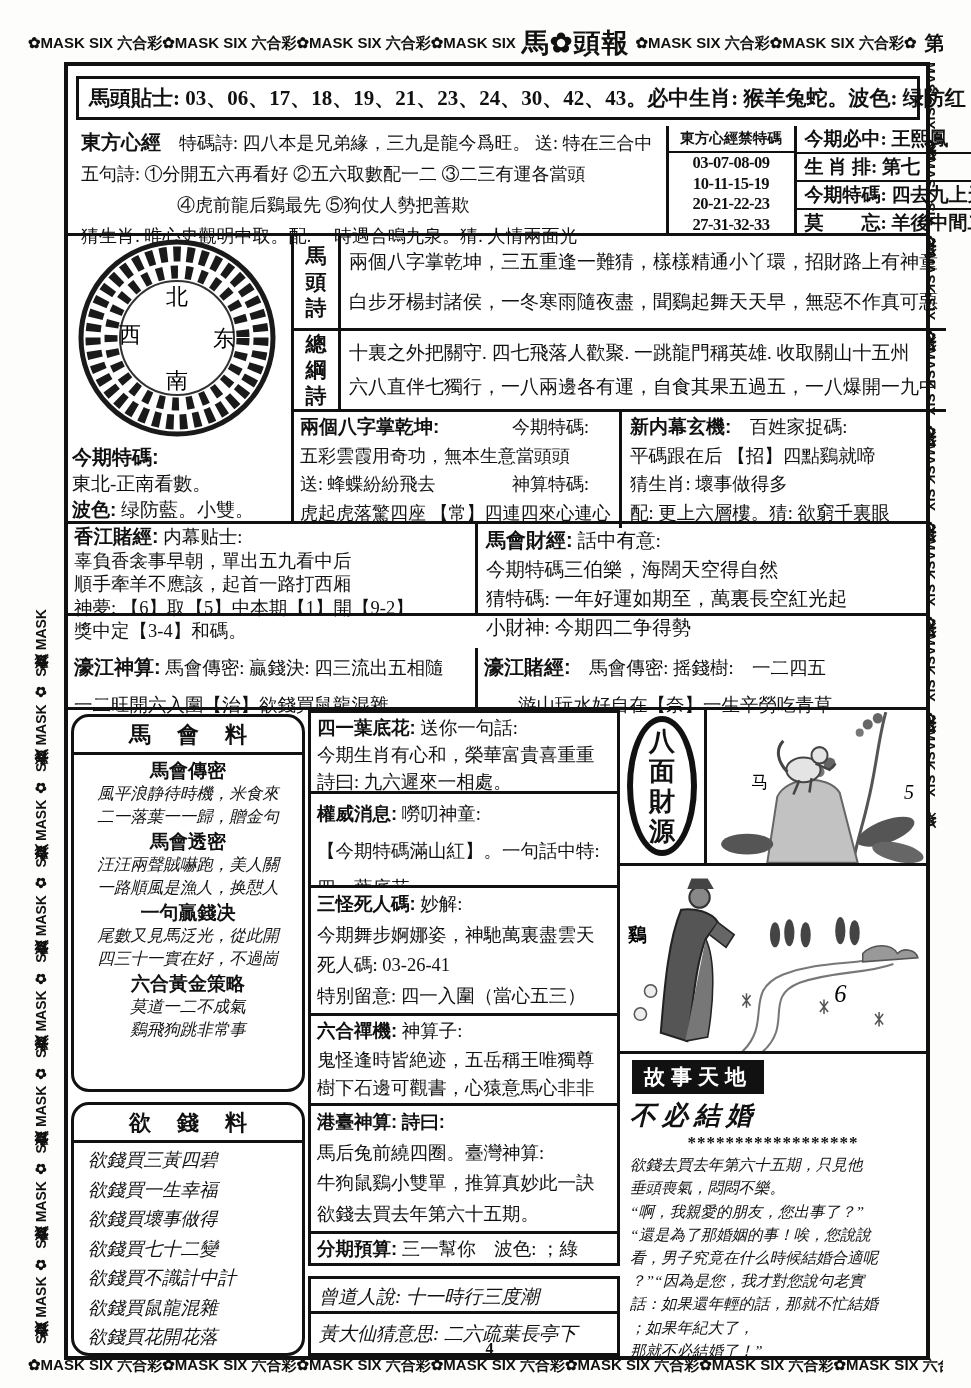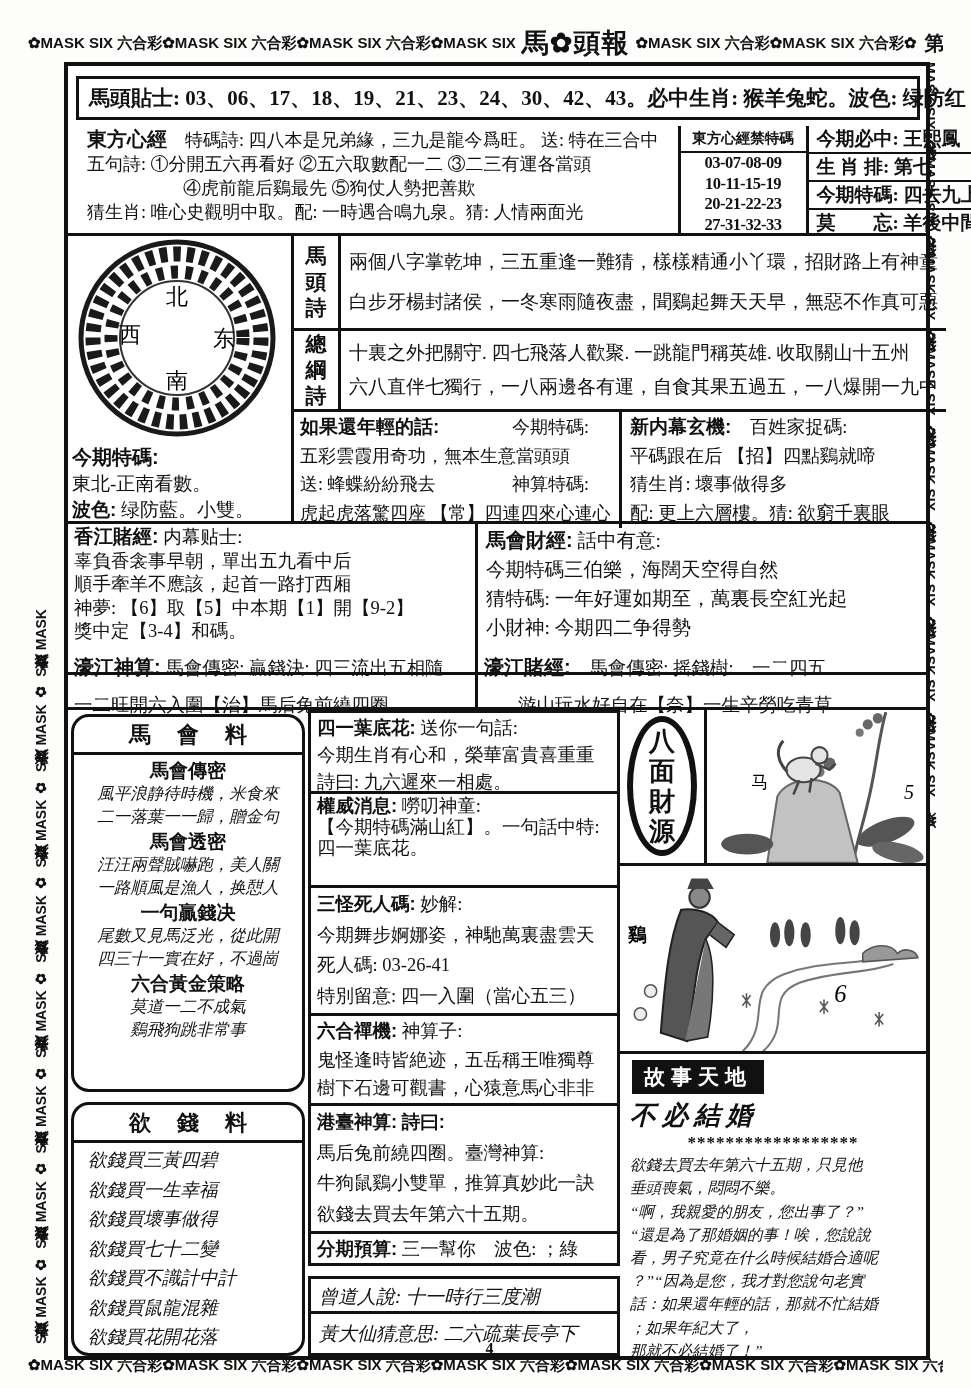--- a/index.html
+++ b/index.html
@@ -20,21 +20,21 @@
   
   .frame{position:absolute;left:64px;top:62px;width:858px;height:1290px;border:4px solid #111;background:#fff;}
   .hd{font-family:"Liberation Sans",sans-serif;font-weight:bold;}
   .hand{font-style:italic;}
   
   .banner{position:absolute;left:8px;top:10px;width:818px;height:38px;border:3px solid #111;
           display:flex;align-items:center;justify-content:space-between;padding:0 10px;
           font-size:21px;font-weight:bold;white-space:nowrap;}
   
   .row2{position:absolute;left:0;top:60px;width:858px;height:110px;display:flex;border-bottom:3px solid #111;box-sizing:border-box;}
-  .dongfang{flex:0 0 524px;border-right:3px solid #111;padding:1px 19px;font-size:18px;line-height:24px;white-space:nowrap;box-sizing:border-box;}
+  .dongfang{flex:0 0 524px;border-right:3px solid #111;padding:1px 13px;font-size:18px;line-height:31px;white-space:nowrap;box-sizing:border-box;}
   .forbidden{flex:0 0 128px;border-right:3px solid #111;text-align:center;box-sizing:border-box;}
   .forbidden .fh{font-size:14.5px;border-bottom:2px solid #111;padding:3px 0;}
   .forbidden .fr{font-size:16.5px;font-weight:bold;line-height:20.5px;letter-spacing:-0.5px;}
   .musthit{flex:1;font-size:19px;box-sizing:border-box;}
   .musthit .mr{padding:0 8px;line-height:26px;border-bottom:2px solid #111;font-weight:bold;white-space:nowrap;}
   .musthit .mr:last-child{border-bottom:none;}
   
   .row3{position:absolute;left:0;top:170px;width:858px;height:288px;display:flex;border-bottom:3px solid #111;box-sizing:border-box;}
   .compcell{flex:0 0 226px;border-right:3px solid #111;box-sizing:border-box;padding:2px 4px;}
   .compcell .t1{font-size:20px;}
@@ -42,21 +42,21 @@
   .r3right{flex:1;display:flex;flex-direction:column;}
   .poemrow{display:flex;border-bottom:3px solid #111;}
   .plabel{flex:0 0 44px;border-right:3px solid #111;display:flex;align-items:center;justify-content:center;}
   .plabel span{display:block;width:22px;font-size:21px;font-weight:bold;word-break:break-all;line-height:26px;text-align:center;font-family:"Liberation Sans",sans-serif;}
   .pbody{flex:1;padding:0 8px;font-size:19px;white-space:nowrap;display:flex;flex-direction:column;justify-content:space-evenly;}
   .lowboxes{flex:1;display:flex;}
   .zengdao{flex:0 0 328px;border-right:3px solid #111;padding:1px 6px;font-size:18px;line-height:28.5px;white-space:nowrap;box-sizing:border-box;}
   .neimu{flex:1;padding:1px 8px;font-size:18.5px;line-height:28.5px;white-space:nowrap;}
   .split{display:flex;justify-content:space-between;padding-right:24px;}
   
-  .row4{position:absolute;left:0;top:458px;width:858px;height:151px;display:flex;border-bottom:3px solid #111;box-sizing:border-box;}
+  .row4{position:absolute;left:0;top:458px;width:858px;height:92px;display:flex;border-bottom:3px solid #111;box-sizing:border-box;}
   .xiangjiang{flex:0 0 410px;border-right:3px solid #111;padding:1px 6px;font-size:18.5px;line-height:23.5px;white-space:nowrap;box-sizing:border-box;}
   .caijing{flex:1;padding:2px 8px;font-size:19.5px;line-height:29px;white-space:nowrap;}
   .row5{position:absolute;left:0;top:582px;width:858px;height:62px;display:flex;border-bottom:3px solid #111;box-sizing:border-box;}
   .row5 .half{padding:1px 6px;font-size:18.5px;line-height:37px;white-space:nowrap;}
   .row5 .h1{flex:0 0 410px;border-right:3px solid #111;box-sizing:border-box;}
   .row5 .h2{flex:1;}
   
   .bzone{position:absolute;left:0;top:644px;width:858px;height:646px;display:flex;}
   .leftcol{flex:0 0 240px;box-sizing:border-box;padding:4px 3px 0 3px;}
   .rbox{border:3px solid #111;border-radius:18px;overflow:hidden;background:#fff;}
@@ -166,21 +166,21 @@
               <span>總綱詩</span>
             </div>
           <div class="pbody">
             <div>十裏之外把關守. 四七飛落人歡聚. 一跳龍門稱英雄. 收取關山十五州</div>
             <div>六八直伴七獨行，一八兩邊各有運，自食其果五過五，一八爆開一九中</div>
           </div>
         </div>
         <div class="lowboxes">
           <div class="zengdao">
             <div class="split">
-                <span class="hd" style="font-size:19px">如果還年輕的話:</span>
+                <span class="hd" style="font-size:19px">兩個八字掌乾坤:</span>
                 <span>今期特碼:</span>
               </div>
             <div>五彩雲霞用奇功，無本生意當頭頭</div>
             <div class="split">
                 <span>送: 蜂蝶紛紛飛去</span>
                 <span>神算特碼:</span>
               </div>
             <div>虎起虎落驚四座 【常】四連四來心連心</div>
           </div>
           <div class="neimu">
@@ -205,21 +205,21 @@
         <div><span class="hd" style="font-size:20px">馬會財經:</span> <span>話中有意:</span></div>
         <div>今期特碼三伯樂，海闊天空得自然</div>
         <div>猜特碼: 一年好運如期至，萬裏長空紅光起</div>
         <div>小財神: 今期四二争得勢</div>
       </div>
     </div>
 
     <div class="row5">
       <div class="half h1">
         <div><span class="hd" style="font-size:20px">濠江神算:</span> <span>馬會傳密: 贏錢決: 四三流出五相隨</span></div>
-        <div>一二旺開六入圍【治】馬后兔前繞四圈</div>
+        <div>一二旺開六入圍【治】欲錢買鼠龍混雜</div>
       </div>
       <div class="half h2">
         <div><span class="hd" style="font-size:20px">濠江賭經:</span>　<span>馬會傳密: 摇錢樹:　一二四五</span></div>
         <div style="padding-left:34px">游山玩水好自在【奈】一生辛勞吃青草</div>
       </div>
     </div>
 
     <div class="bzone">
 
       <div class="leftcol">
@@ -253,21 +253,21 @@
           </div>
         </div>
       </div>
 
       <div class="midcol">
         <div class="mbox" style="height:84px;line-height:27px">
           <div><span class="bt">四一葉底花:</span> <span>送你一句話:</span></div>
           <div>今期生肖有心和，榮華富貴喜重重</div>
           <div>詩曰: 九六遲來一相處。</div>
         </div>
-        <div class="mbox" style="height:94px;line-height:21px">
+        <div class="mbox" style="height:94px;line-height:37px">
           <div><span class="bt">權威消息:</span> <span>嘮叨神童:</span></div>
           <div>【今期特碼滿山紅】。一句話中特:</div>
           <div>四一葉底花。</div>
         </div>
         <div class="mbox" style="height:128px;line-height:30.5px">
           <div><span class="bt">三怪死人碼:</span> <span>妙解:</span></div>
           <div>今期舞步婀娜姿，神馳萬裏盡雲天</div>
           <div>死人碼: 03-26-41</div>
           <div>特別留意: 四一入圍（當心五三）</div>
         </div>

